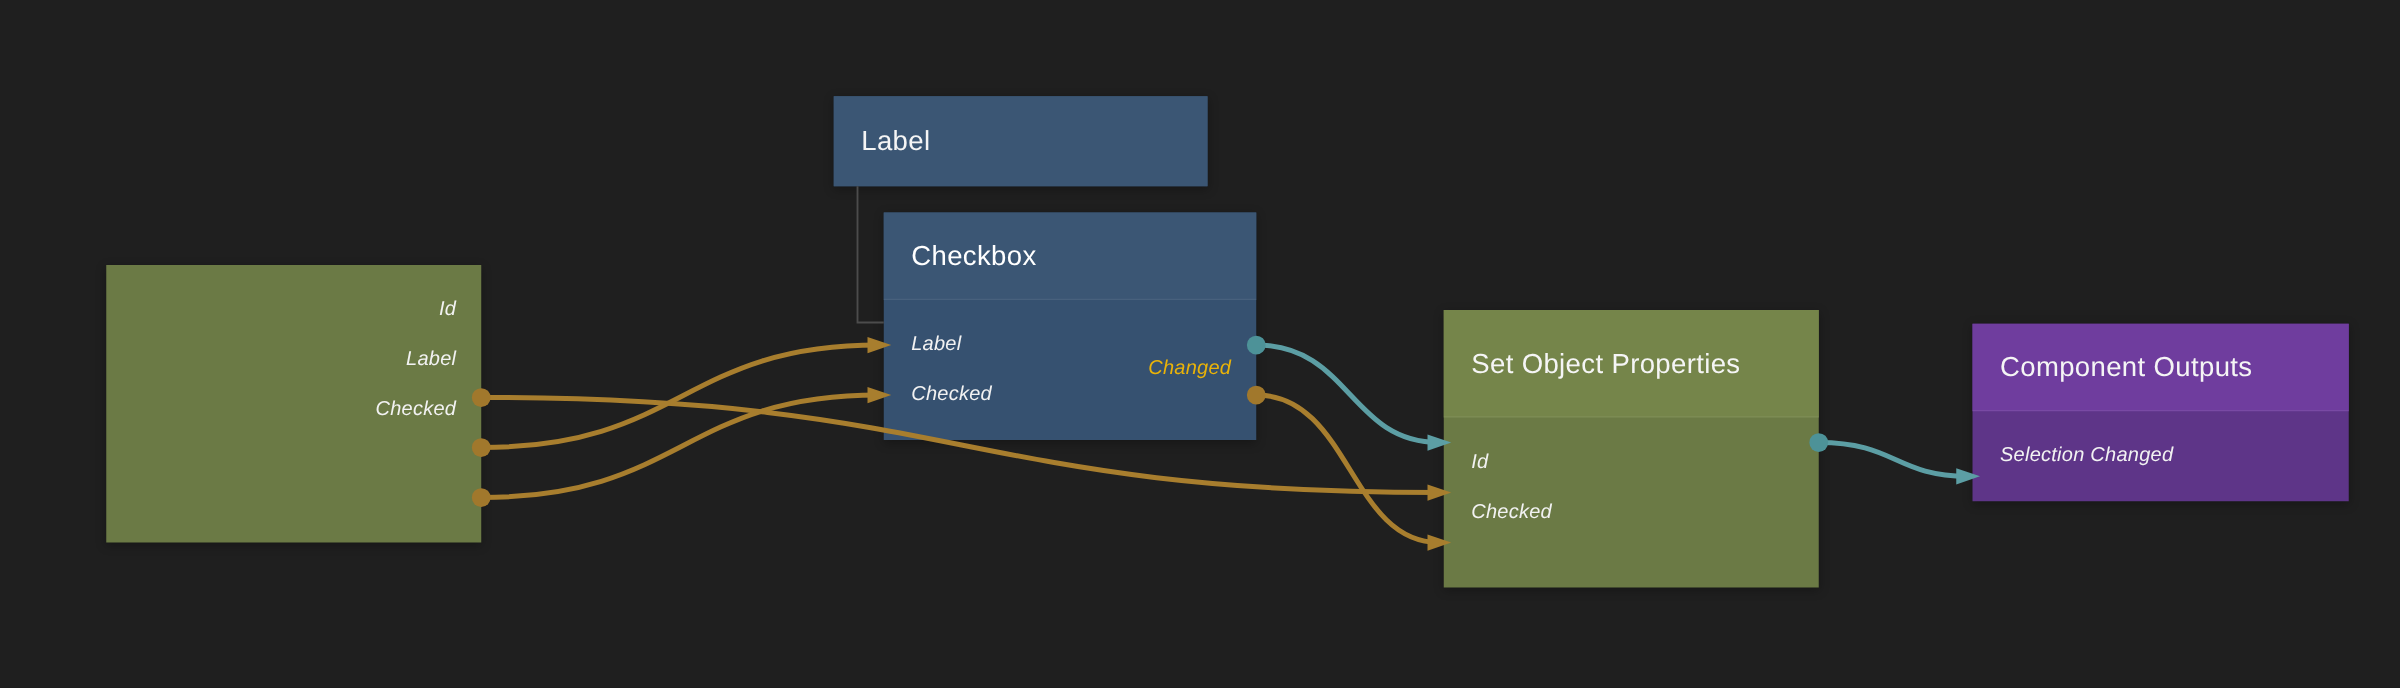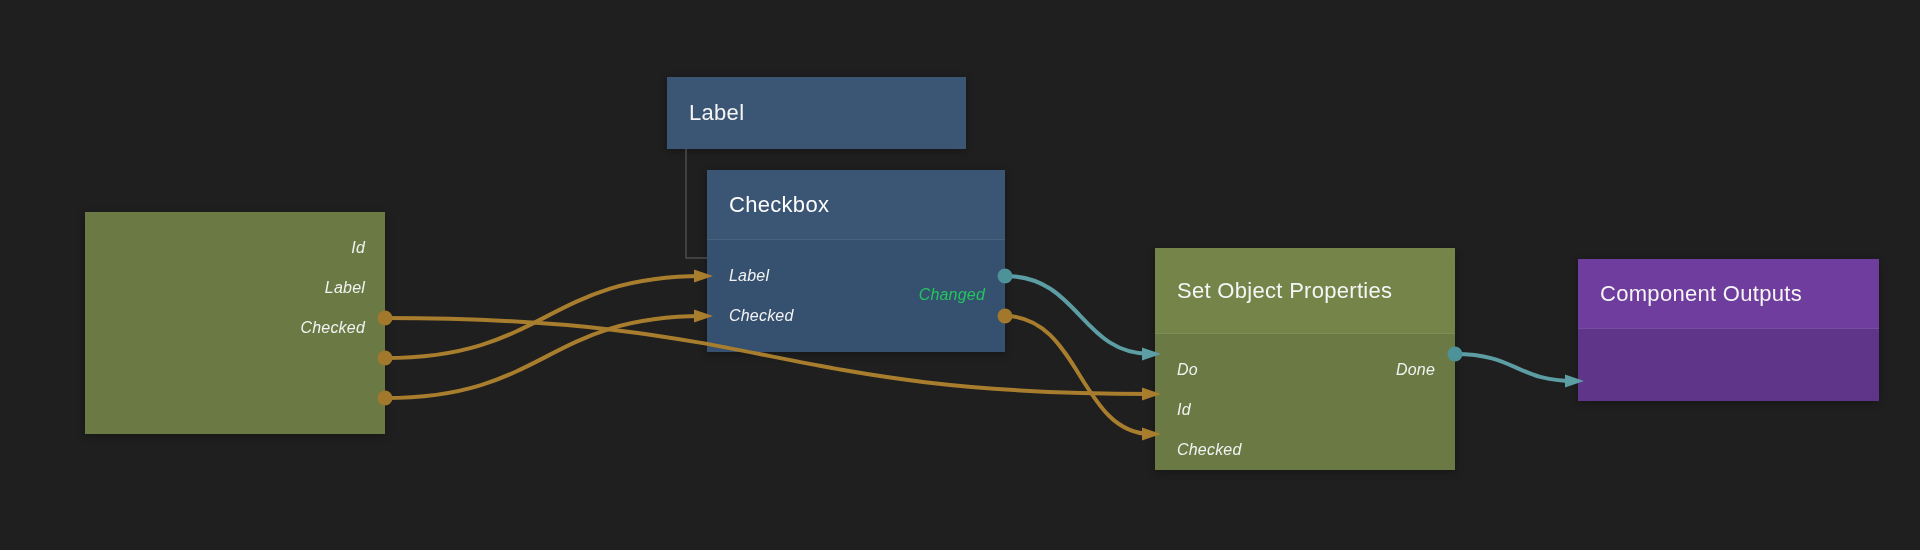--- a/index.html
+++ b/index.html
@@ -79,50 +79,52 @@
         <span class="node-title" style="color: rgb(245, 245, 245);">Label</span>
       </div>
     </div>
     <div class="node" style="left: 707px; top: 170px; width: 298px; height: 182px; background: rgb(54, 81, 112);">
       <div class="node-header" style="height: 70px; background: rgb(59, 86, 116);">
         <span class="node-title" style="color: #ffffff;">Checkbox</span>
       </div>
       <div class="node-body">
         <div class="port-row">
           <span class="port-label" style="color: rgb(242, 242, 242);">Label</span>
-          <span class="port-label" style="color: #22c55e; margin-top: 38px;">Changed</span>
+          <span class="port-label" style="color: #eab308; margin-top: 38px;">Changed</span>
         </div>
         <div class="port-row">
           <span class="port-label" style="color: rgb(242, 242, 242);">Checked</span>
           <span class="port-label" style="color: rgb(242, 242, 242);"></span>
         </div>
       </div>
     </div>
     <div class="node" style="left: 1155px; top: 248px; width: 300px; height: 222px; background: rgb(107, 122, 69);">
       <div class="node-header" style="height: 86px; background: rgb(117, 133, 74);">
         <span class="node-title" style="color: rgb(245, 245, 245);">Set Object Properties</span>
       </div>
       <div class="node-body">
         <div class="port-row">
-          <span class="port-label" style="color: rgb(242, 242, 242);">Do</span>
-          <span class="port-label" style="color: rgb(242, 242, 242);">Done</span>
-        </div>
-        <div class="port-row">
           <span class="port-label" style="color: rgb(242, 242, 242);">Id</span>
           <span class="port-label" style="color: rgb(242, 242, 242);"></span>
         </div>
         <div class="port-row">
           <span class="port-label" style="color: rgb(242, 242, 242);">Checked</span>
           <span class="port-label" style="color: rgb(242, 242, 242);"></span>
         </div>
       </div>
     </div>
     <div class="node" style="left: 1578px; top: 259px; width: 301px; height: 142px; background: rgb(94, 53, 136);">
       <div class="node-header" style="height: 70px; background: rgb(111, 61, 158);">
         <span class="node-title" style="color: rgb(245, 245, 245);">Component Outputs</span>
+      </div>
+      <div class="node-body">
+        <div class="port-row">
+          <span class="port-label" style="color: rgb(242, 242, 242);">Selection Changed</span>
+          <span class="port-label" style="color: rgb(242, 242, 242);"></span>
+        </div>
       </div>
     </div>
     <svg id="wire-layer" width="1920" height="550">
       <polyline points="686,149 686,258 707,258" fill="none" stroke="#4C4C4C" stroke-width="1.5"></polyline>
       <path d="M385,318 C770,318 770,394 1151,394" fill="none" stroke="#A87E2E" stroke-width="4"></path>
       <path d="M385,358 C546,358 546,276 703,276" fill="none" stroke="#A87E2E" stroke-width="4"></path>
       <path d="M385,398 C546,398 546,316 703,316" fill="none" stroke="#A87E2E" stroke-width="4"></path>
       <path d="M1005,276 C1080,276 1080,354 1151,354" fill="none" stroke="#5C9EA4" stroke-width="4"></path>
       <path d="M1005,316 C1080,316 1080,434 1151,434" fill="none" stroke="#A87E2E" stroke-width="4"></path>
       <path d="M1455,354 C1516.5,354 1516.5,381 1574,381" fill="none" stroke="#5C9EA4" stroke-width="4"></path>

